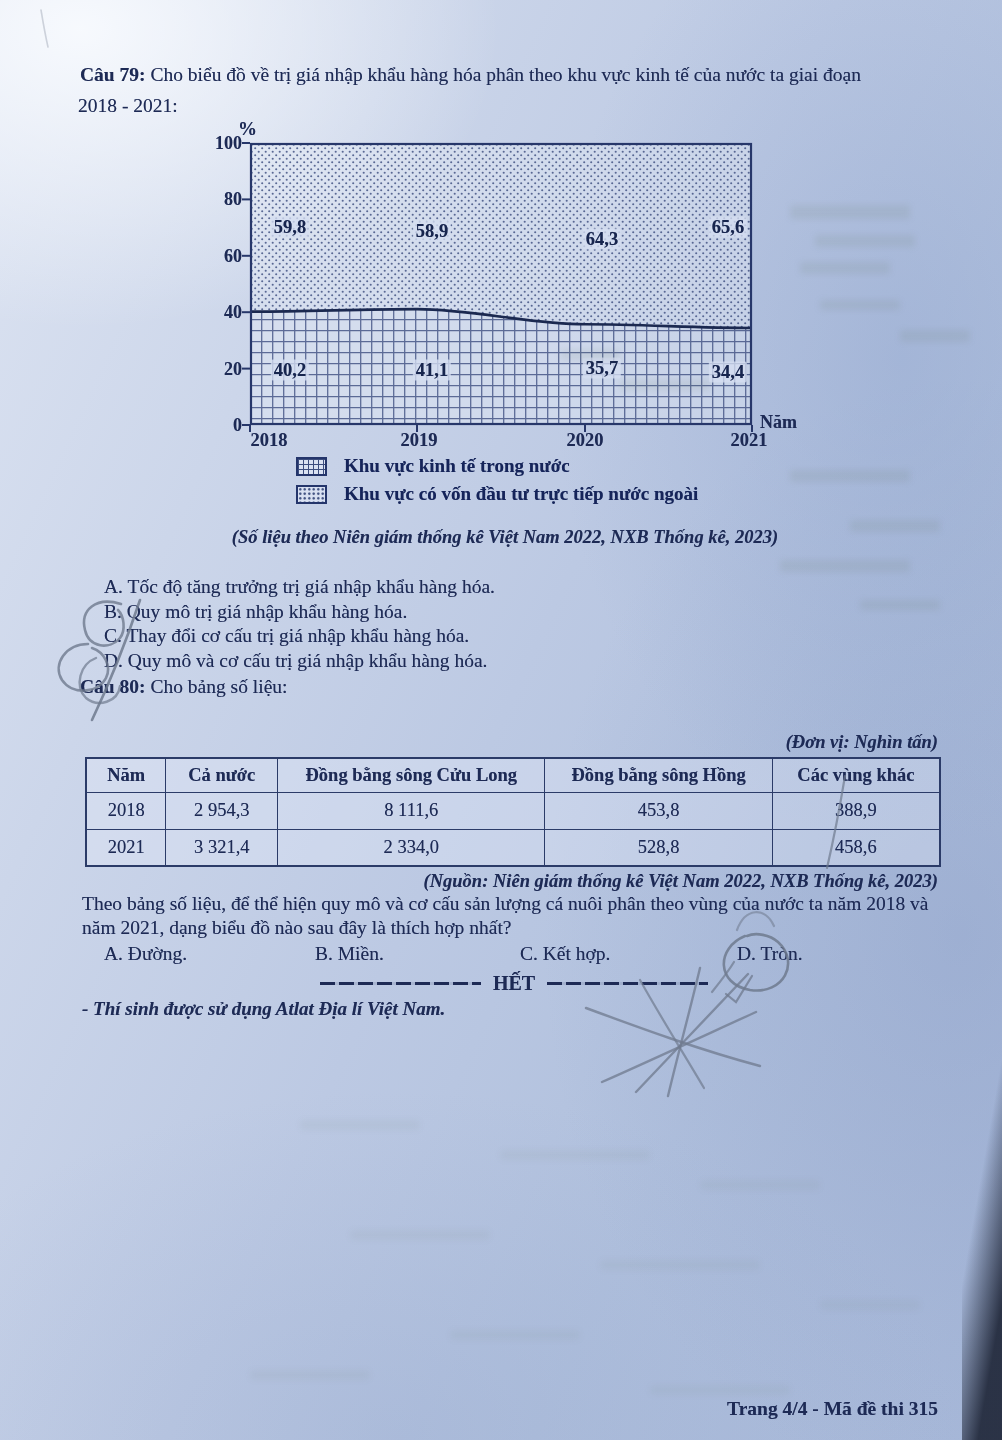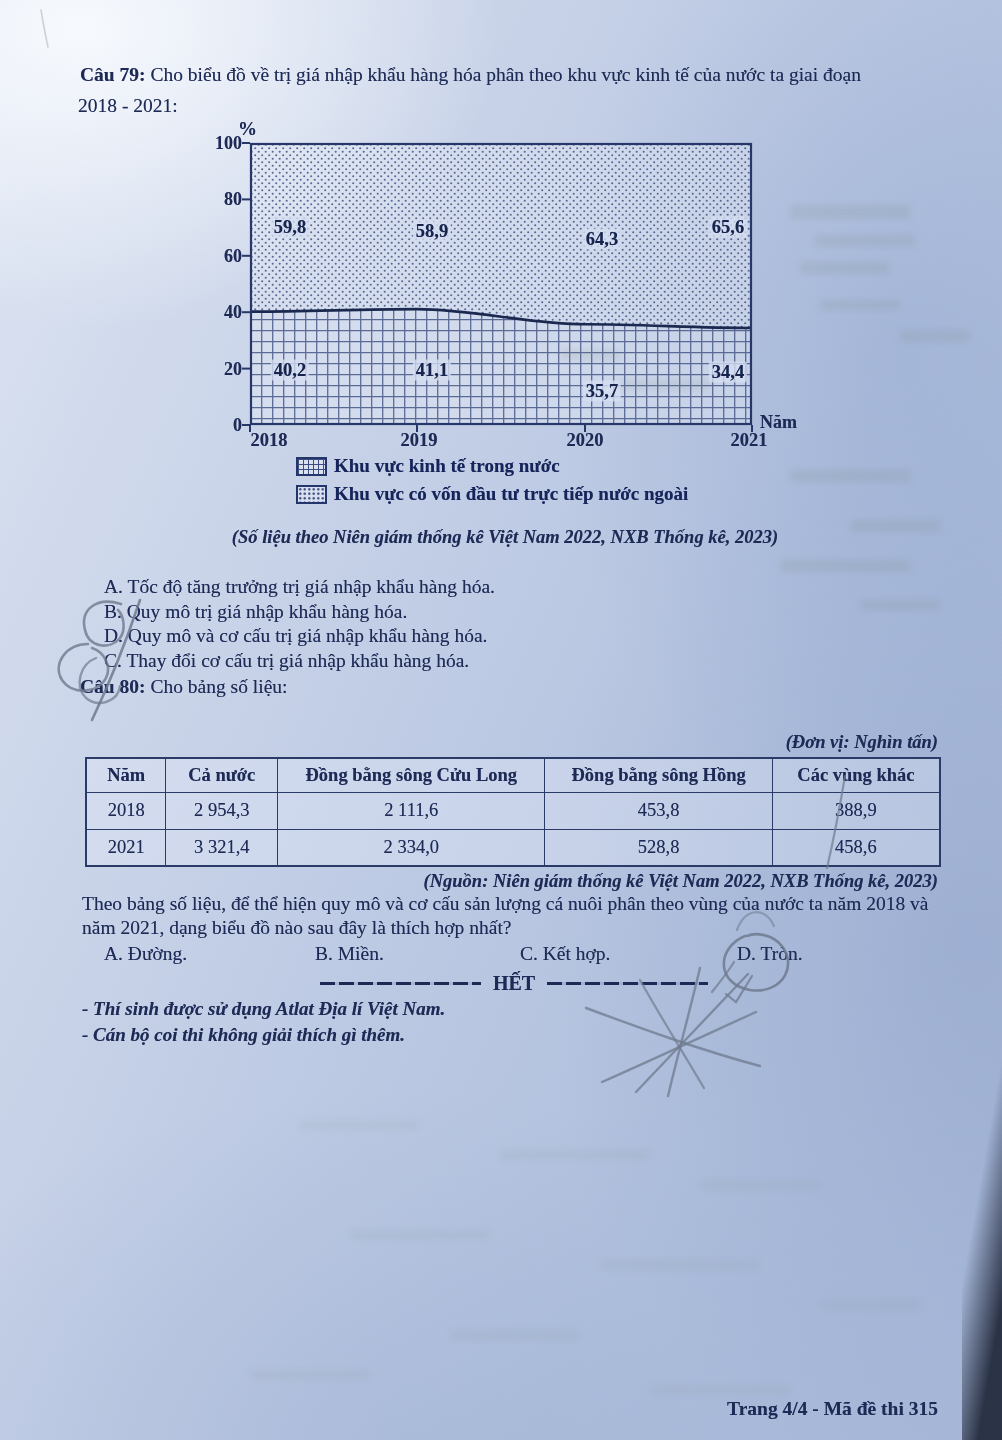--- a/index.html
+++ b/index.html
@@ -23,21 +23,21 @@
   .plot{position:absolute;left:52px;top:25px;width:502px;height:282px}
   .plot svg{overflow:visible}
   .pct{position:absolute;left:40px;top:0;font-weight:700;font-size:19px}
   .nam{position:absolute;left:562px;top:294px;font-weight:700;font-size:18px}
   .ytick{position:absolute;left:0;width:44px;text-align:right;font-weight:700;font-size:18px;line-height:22px}
   .xtick{position:absolute;top:312px;transform:translateX(-50%);font-weight:700;font-size:18.5px}
   .area-label{position:absolute;transform:translate(-50%,-50%);font-weight:700;font-size:18.5px;color:#17254e;
     background:rgba(213,222,241,.78);padding:0 3px;border-radius:2px;white-space:nowrap}
   
   .legend{position:absolute;left:296px;top:452px}
-  .lrow{display:flex;align-items:center;height:28px;gap:7px}
+  .lrow{display:flex;align-items:center;height:28px;gap:17px}
   .swatch{width:31px;height:19px;border:2px solid #24356b;background-color:rgba(228,234,247,.65);flex:0 0 auto}
   .swatch.grid{background-image:repeating-linear-gradient(to bottom,#3c4d7e 0 1.2px,transparent 1.2px 5px),
                repeating-linear-gradient(to right,#3c4d7e 0 1.2px,transparent 1.2px 5px)}
   .swatch.dots{background-image:radial-gradient(circle,#3c4d7e 1px,transparent 1.4px);background-size:4.5px 4.5px}
   .lrow span{font-weight:700;font-size:19px;color:#15245a}
   
   .tbl-wrap{position:absolute;left:85px;top:757px;width:856px}
   table{border-collapse:collapse;width:100%;background:rgba(230,236,248,.35)}
   th,td{border:1.8px solid #2b3b68;text-align:center;font-size:18.5px;padding:0 4px}
   th{height:34px;font-weight:700}
@@ -109,43 +109,43 @@
           <line x1="335" y1="282" x2="335" y2="289" stroke="#27376a" stroke-width="2"></line>
           <line x1="502" y1="282" x2="502" y2="289" stroke="#27376a" stroke-width="2"></line>
         </svg></div>
     <div id="area-labels">
         <span class="area-label" style="left: 92px; top: 109px;">59,8</span>
         <span class="area-label" style="left: 234px; top: 113px;">58,9</span>
         <span class="area-label" style="left: 404px; top: 121px;">64,3</span>
         <span class="area-label" style="left: 530px; top: 109px;">65,6</span>
         <span class="area-label" style="left: 92px; top: 252px;">40,2</span>
         <span class="area-label" style="left: 234px; top: 252px;">41,1</span>
-        <span class="area-label" style="left: 404px; top: 273px;">35,7</span>
+        <span class="area-label" style="left: 404px; top: 250px;">35,7</span>
         <span class="area-label" style="left: 530px; top: 254px;">34,4</span>
       </div>
   </div>
 
   <div class="legend" id="legend">
       <div class="lrow">
         <div class="swatch grid"></div>
         <span>Khu vực kinh tế trong nước</span>
       </div>
       <div class="lrow">
         <div class="swatch dots"></div>
         <span>Khu vực có vốn đầu tư trực tiếp nước ngoài</span>
       </div>
     </div>
 
   <div class="abs b i" style="left:0;top:527px;width:1010px;text-align:center;font-size:18.5px">(Số liệu theo Niên giám thống kê Việt Nam 2022, NXB Thống kê, 2023)</div>
 
   <div class="abs" style="left:104px;top:575px" id="q79-options">
       <div class="opt">A. Tốc độ tăng trưởng trị giá nhập khẩu hàng hóa.</div>
       <div class="opt">B. Quy mô trị giá nhập khẩu hàng hóa.</div>
+      <div class="opt">C. Thay đổi cơ cấu trị giá nhập khẩu hàng hóa.</div>
       <div class="opt">D. Quy mô và cơ cấu trị giá nhập khẩu hàng hóa.</div>
-      <div class="opt">C. Thay đổi cơ cấu trị giá nhập khẩu hàng hóa.</div>
     </div>
 
   <div class="abs q-line" style="left:80px;top:674px">
     <span class="b">Câu 80:</span>
     <span>Cho bảng số liệu:</span>
   </div>
   <div class="abs b i" style="left:0;top:732px;width:938px;text-align:right;font-size:18.5px">(Đơn vị: Nghìn tấn)</div>
 
   <div class="tbl-wrap">
     <table>
@@ -162,21 +162,21 @@
             <th>Cả nước</th>
             <th>Đồng bằng sông Cửu Long</th>
             <th>Đồng bằng sông Hồng</th>
             <th>Các vùng khác</th>
           </tr>
         </thead>
       <tbody id="tbl-body">
           <tr>
             <td>2018</td>
             <td>2 954,3</td>
-            <td>2 111,6</td>
+            <td>8 111,6</td>
             <td>453,8</td>
             <td>388,9</td>
           </tr>
           <tr>
             <td>2021</td>
             <td>3 321,4</td>
             <td>2 334,0</td>
             <td>528,8</td>
             <td>458,6</td>
           </tr>
@@ -194,21 +194,20 @@
     </div>
 
   <div class="het">
     <div class="dashline"></div>
     <span>HẾT</span>
     <div class="dashline"></div>
   </div>
 
   <div class="notes">
     <div>- Thí sinh được sử dụng Atlat Địa lí Việt Nam.</div>
-    <div>- Cán bộ coi thi không giải thích gì thêm.</div>
   </div>
 
   <div class="footer">Trang 4/4 - Mã đề thi 315</div>
 
   <div id="smudges">
       <div class="smudge" style="left: 790px; top: 205px; width: 120px; height: 14px; opacity: 1;"></div>
       <div class="smudge" style="left: 815px; top: 235px; width: 100px; height: 12px; opacity: 1;"></div>
       <div class="smudge" style="left: 800px; top: 262px; width: 90px; height: 12px; opacity: 1;"></div>
       <div class="smudge" style="left: 820px; top: 300px; width: 80px; height: 10px; opacity: 1;"></div>
       <div class="smudge" style="left: 900px; top: 330px; width: 70px; height: 12px; opacity: 1;"></div>

